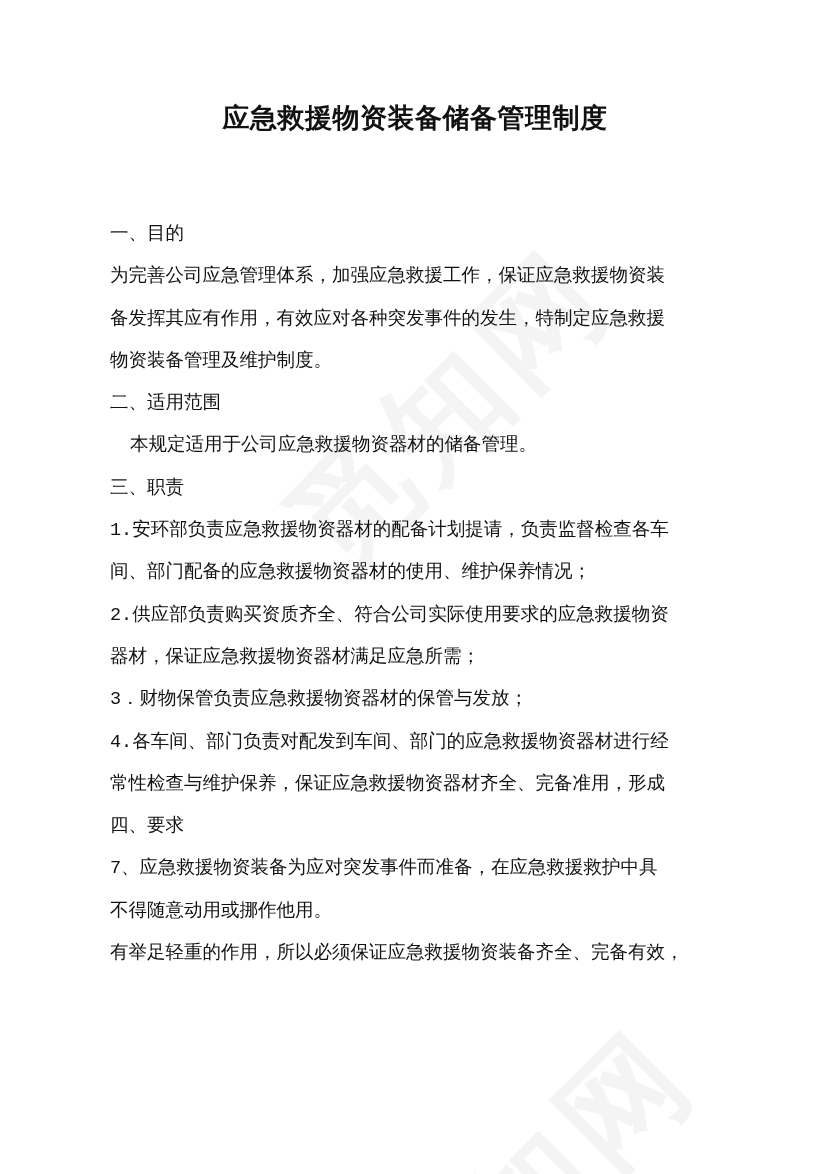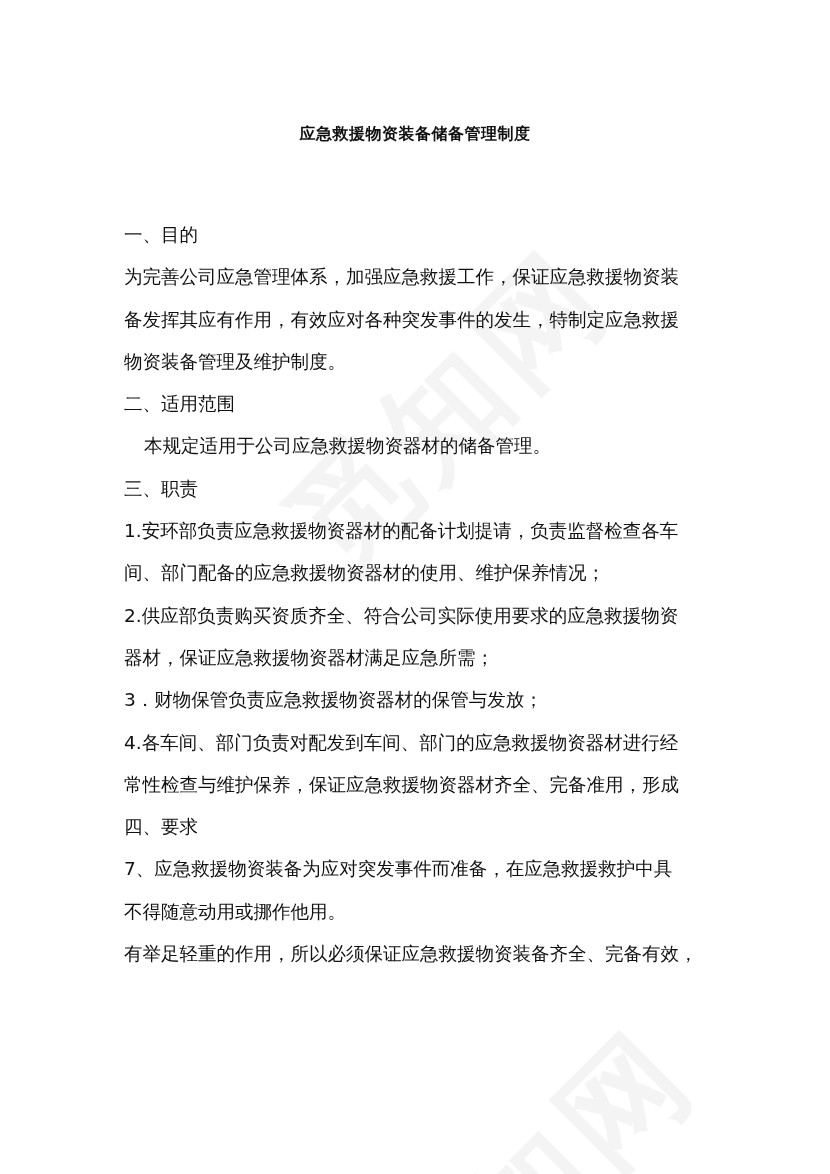--- a/index.html
+++ b/index.html
@@ -32,35 +32,36 @@
     letter-spacing: 10px;
     white-space: nowrap;
     pointer-events: none;
     user-select: none;
   }
   .wm1 { left: 255px; top: 330px; }
   .wm2 { left: 340px; top: 1110px; }
   .title {
     position: absolute;
     left: 0;
-    top: 116px;
+    top: 100px;
     width: 830px;
     text-align: center;
-    font-size: 16px;
+    font-size: 27px;
     font-weight: bold;
     letter-spacing: 0.5px;
     line-height: 36px;
   }
   .body-text {
     position: absolute;
-    left: 124px;
+    left: 110px;
     top: 214px;
     width: 590px;
     font-size: 18.5px;
     line-height: 42.3px;
+    font-family: Liberation Mono, monospace;
   }
   .line {
     display: block;
     white-space: nowrap;
     height: 42.3px;
   }
   .indent { padding-left: 20px; }
 </style>
 </head>
 <body>

